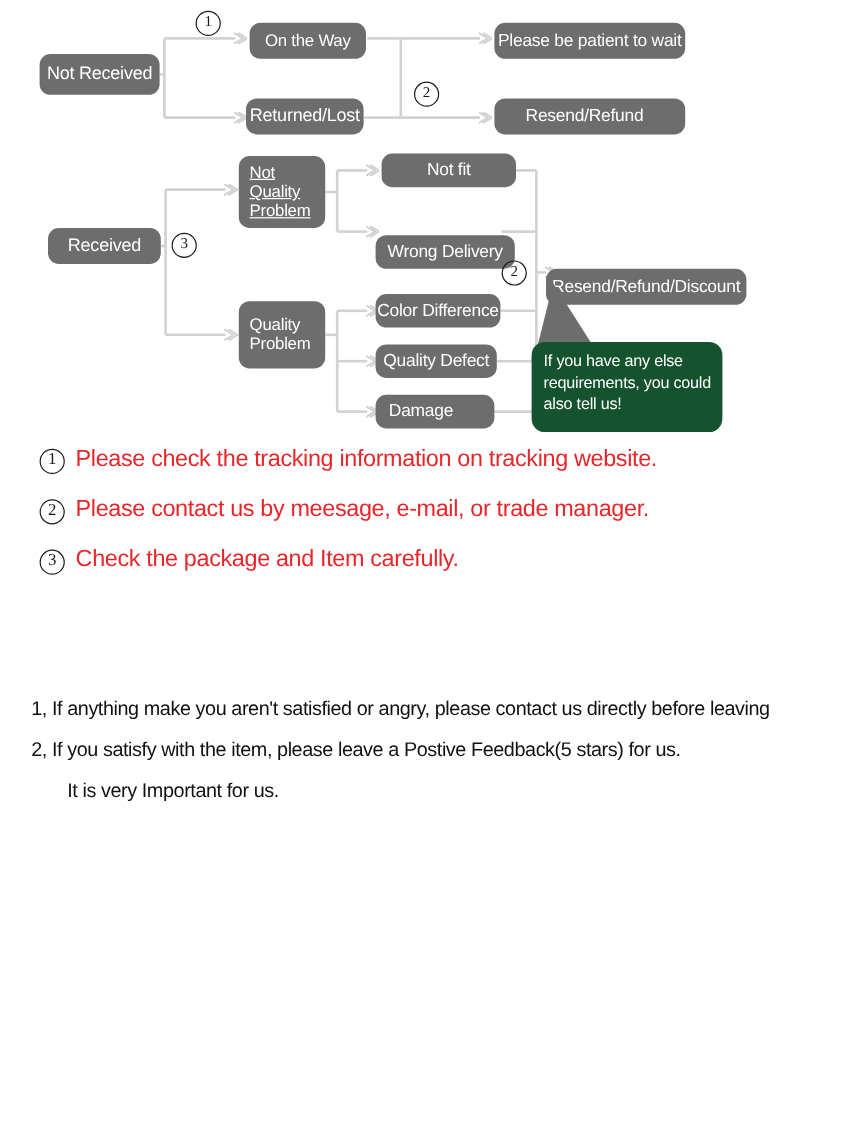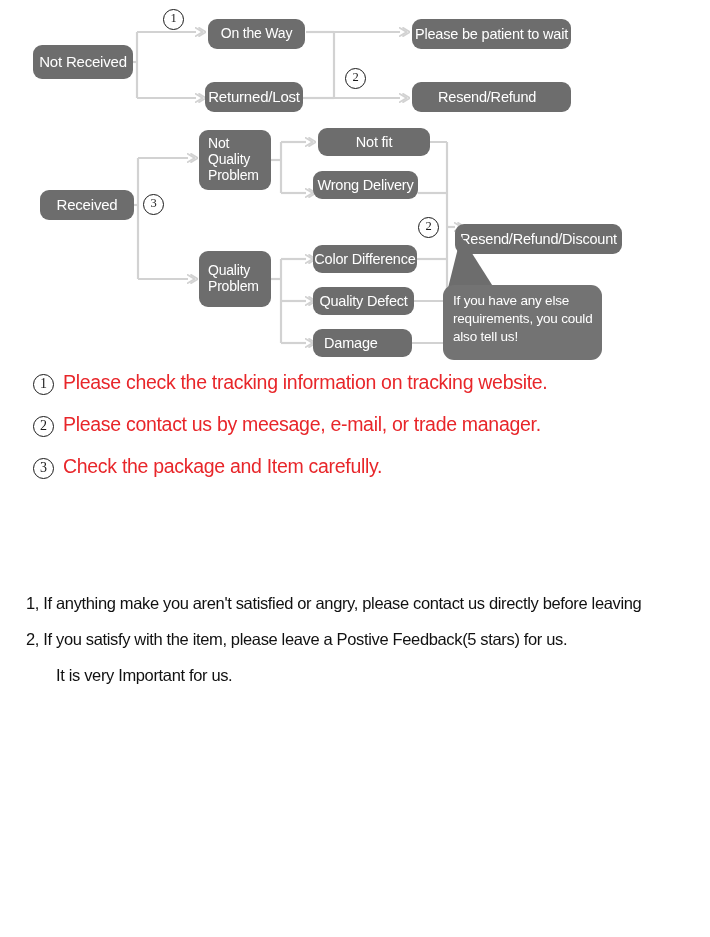--- a/index.html
+++ b/index.html
@@ -16,40 +16,40 @@
         letter-spacing:-0.2px;line-height:1.12;text-align:center;
         box-sizing:border-box;padding:2px 7px;white-space:pre;}
   .node.tall{align-items:center;justify-content:flex-start;text-align:left;padding-left:9px;}
 
   
   .circmark{position:absolute;width:19px;height:19px;border:1.6px solid #1a1a1a;
             border-radius:50%;color:#1a1a1a;font-size:12.5px;line-height:16px;
             text-align:center;font-family:"Liberation Serif",serif;background:transparent;}
 
   
-  .bubble{position:absolute;background:#737373;color:#fff;border-radius:11px;
+  .bubble{position:absolute;background:#14532d;color:#fff;border-radius:11px;
           font-size:13.5px;line-height:1.33;padding:7px 9px 8px 10px;
           box-sizing:border-box;letter-spacing:-0.2px;}
 
   
   .notes{position:absolute;left:0;top:372px;width:710px;}
   .note{display:flex;align-items:flex-start;margin:0 0 19px 0;padding-left:33px;}
   .note .num{width:21px;height:21px;flex:0 0 21px;border:1.5px solid #1a1a1a;
              border-radius:50%;font-family:"Liberation Serif",serif;font-size:14px;
              line-height:18px;text-align:center;color:#1a1a1a;margin-right:9px;
              margin-top:2px;box-sizing:border-box;}
   .note .txt{color:#e8262a;font-size:19.5px;line-height:1.12;letter-spacing:-0.3px;
              font-family:"Liberation Sans",sans-serif;}
 
   
   .fb{position:absolute;left:0;top:578px;width:710px;}
   .fb-title{font-family:"Liberation Serif",serif;font-weight:bold;font-size:31px;
             color:#18387a;padding-left:36px;margin:0 0 8px 0;letter-spacing:0px;}
   .fb-line{font-size:16.5px;color:#111;line-height:1.2;letter-spacing:-0.35px;
-           margin:16px 0 14px 0;padding-left:26px;white-space:nowrap;}
+           margin:4px 0 14px 0;padding-left:26px;white-space:nowrap;}
   .fb-line.indent{padding-left:56px;margin-bottom:17px;}
 </style>
 </head>
 <body>
 
 <div id="flow">
 
   <svg id="wires" viewBox="0 0 710 370">
     <defs>
       <marker id="ah" markerWidth="11" markerHeight="10" refX="1" refY="5" orient="auto" markerUnits="userSpaceOnUse">
@@ -103,30 +103,30 @@
 
   <div class="node" style="left:412px;top:19px;width:159px;height:30px;">Please be patient to wait</div>
 
   <div class="node" style="left:412px;top:82px;width:159px;height:30px;justify-content:flex-start;padding-left:26px;">Resend/Refund</div>
 
   <div class="circmark" style="left:163px;top:9px;">1</div>
   <div class="circmark" style="left:345px;top:68px;">2</div>
 
   <div class="node" style="left:40px;top:190px;width:94px;height:30px;font-size:15px;">Received</div>
 
-  <div class="node tall" style="left:199px;top:130px;width:72px;height:60px;font-size:14px;">Not
+  <div class="node tall" style="left:199px;top:130px;width:72px;height:60px;font-size:14px;text-decoration:underline;">Not
 Quality
 Problem</div>
 
   <div class="node tall" style="left:199px;top:251px;width:72px;height:56px;font-size:14px;">Quality
 Problem</div>
 
   <div class="node" style="left:318px;top:128px;width:112px;height:28px;">Not fit</div>
 
-  <div class="node" style="left:313px;top:171px;width:105px;height:28px;">Wrong Delivery</div>
+  <div class="node" style="left:313px;top:196px;width:116px;height:28px;">Wrong Delivery</div>
 
   <div class="node" style="left:313px;top:245px;width:104px;height:28px;">Color Difference</div>
 
   <div class="node" style="left:313px;top:287px;width:101px;height:28px;">Quality Defect</div>
 
   <div class="node" style="left:313px;top:329px;width:99px;height:28px;justify-content:flex-start;padding-left:11px;">Damage</div>
 
   <div class="node" style="left:455px;top:212px;width:167px;height:30px;margin-top:12px;">Resend/Refund/Discount</div>
 
   <div class="circmark" style="left:143px;top:194px;">3</div>

